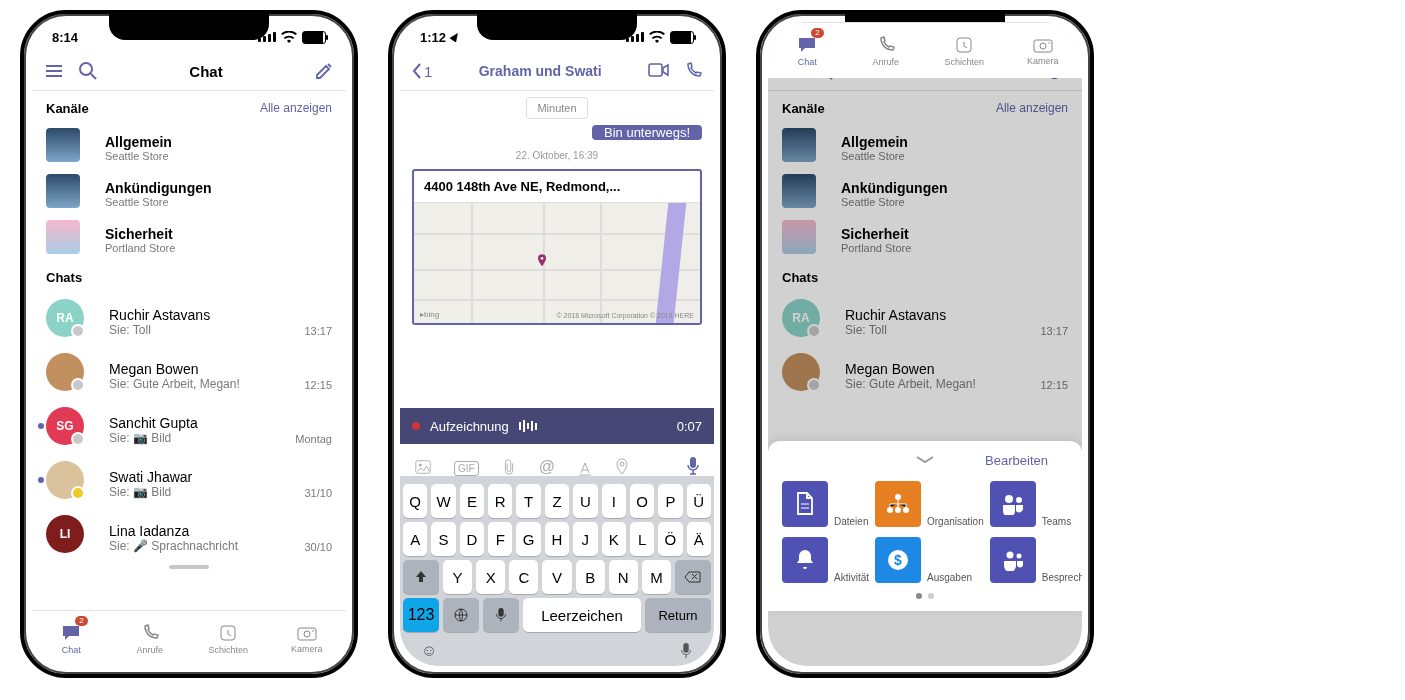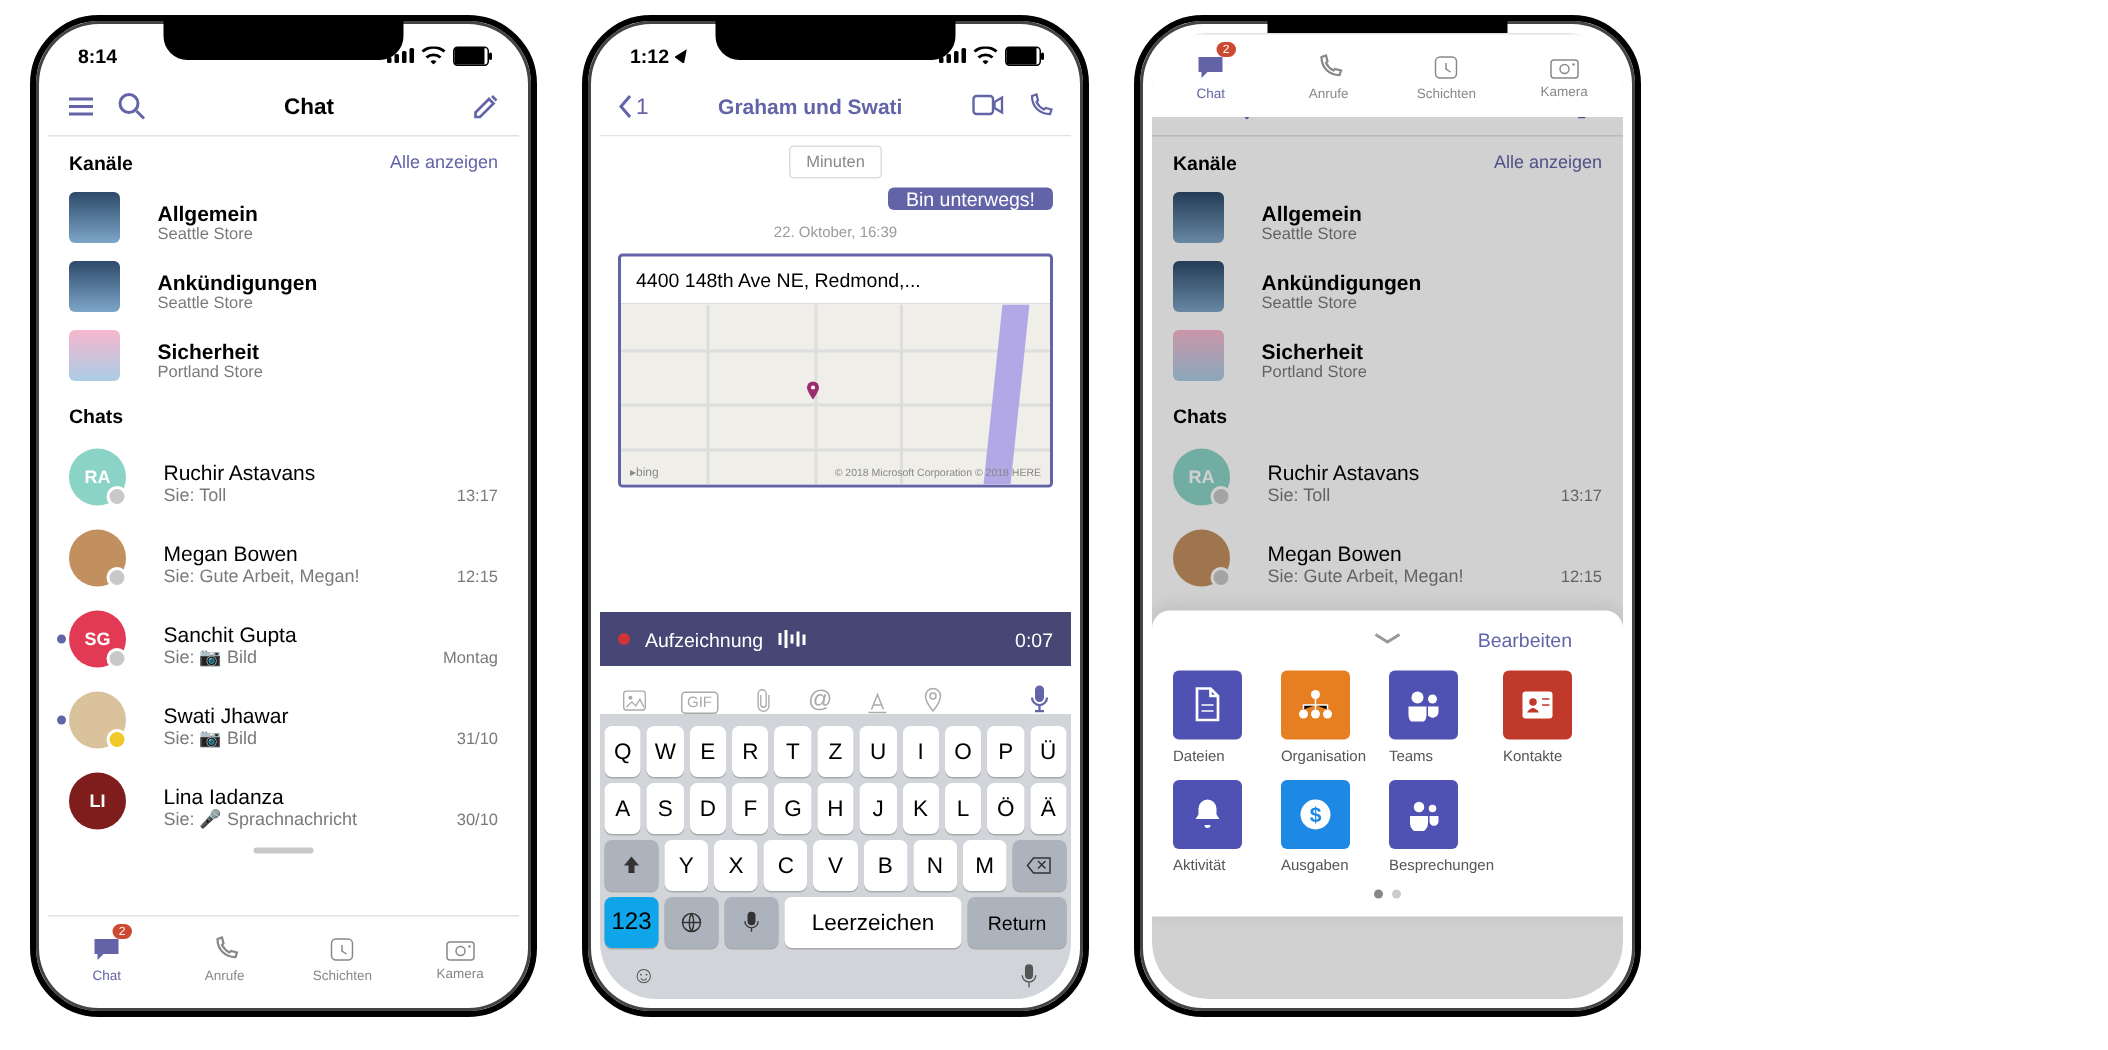--- a/index.html
+++ b/index.html
@@ -57,21 +57,21 @@
 
   
   .chatheader{height:38px;display:flex;align-items:center;justify-content:space-between;padding:0 12px;border-bottom:1px solid #e2e2e6}
   .chatheader .back{color:#6264a7;font-size:15px;display:flex;align-items:center;gap:2px}
   .chatheader .ctitle{color:#6264a7;font-weight:600;font-size:14px}
   .chatheader .actions{display:flex;gap:14px;color:#6264a7}
   .chatbody{flex:1;overflow:hidden;background:#fff;display:flex;flex-direction:column;padding:6px 10px}
   .bubble-out{align-self:flex-end;background:#6264a7;color:#fff;padding:0 12px;border-radius:4px;font-size:13px;margin:4px 2px}
   .tstamp{text-align:center;font-size:10px;color:#9a9a9a;margin:6px}
   .mapcard{border:2px solid #6264a7;border-radius:3px;margin:2px 2px 4px;overflow:hidden;position:relative}
-  .mapcard .addr{font-size:13px;font-weight:400;padding:8px 10px;border-bottom:1px solid #ddd;white-space:nowrap;overflow:hidden;text-overflow:ellipsis}
+  .mapcard .addr{font-size:13px;font-weight:700;padding:8px 10px;border-bottom:1px solid #ddd;white-space:nowrap;overflow:hidden;text-overflow:ellipsis}
   .map{height:120px;background:#efeee9;position:relative;overflow:hidden}
   .map .hr{position:absolute;background:#ddd;height:2px;left:0;right:0}
   .map .vr{position:absolute;background:#ddd;width:2px;top:0;bottom:0}
   .map .route{position:absolute;right:20px;top:0;bottom:0;width:18px;background:#b3a8e6;transform:skewX(-6deg)}
   .map .pin{position:absolute;left:42%;top:42%;width:14px;height:14px}
   .map .lab{position:absolute;left:6px;bottom:4px;font-size:8px;color:#888}
   .map .cop{position:absolute;right:6px;bottom:4px;font-size:7px;color:#888}
   .recbar{height:36px;background:#464775;color:#fff;display:flex;align-items:center;padding:0 12px;gap:10px;font-size:13px}
   .recbar .reddot{width:8px;height:8px;border-radius:50%;background:#d13438}
   .recbar .wave{flex:0 0 auto;display:flex;gap:2px;align-items:center}
@@ -89,21 +89,21 @@
   .key.num{background:#0ea5e9;flex:0 0 36px;font-size:16px}
   .kbbot{display:flex;justify-content:space-between;padding:6px 18px 0;color:#555}
 
   
   .dim{position:absolute;inset:0;background:rgba(0,0,0,0.18);z-index:4;border-radius:38px}
   .sheet{position:absolute;left:0;right:0;bottom:55px;background:#fff;z-index:6;border-top-left-radius:12px;border-top-right-radius:12px;padding:8px 14px 12px;box-shadow:0 -2px 12px rgba(0,0,0,.1)}
   .sheet .top{display:flex;align-items:center;justify-content:center;position:relative;height:22px}
   .sheet .top .edit{position:absolute;right:20px;color:#6264a7;font-size:13px}
   .sheet .chev{color:#888}
   .grid{display:grid;grid-template-columns:repeat(4,1fr);gap:10px 6px;margin-top:10px}
-  .app{display:flex;flex-direction:column;align-items:flex-start;gap:6px}
+  .app{display:flex;flex-direction:row;align-items:flex-end;gap:6px}
   .app .box{width:46px;height:46px;border-radius:4px;display:flex;align-items:center;justify-content:center;color:#fff}
   .app .lab{font-size:10px;color:#555}
   .pager{display:flex;justify-content:center;gap:6px;margin-top:10px}
   .pager span{width:6px;height:6px;border-radius:50%;background:#ccc}
   .pager span.on{background:#888}
 
   
   .behind{position:absolute;inset:0;display:flex;flex-direction:column}
 
   

